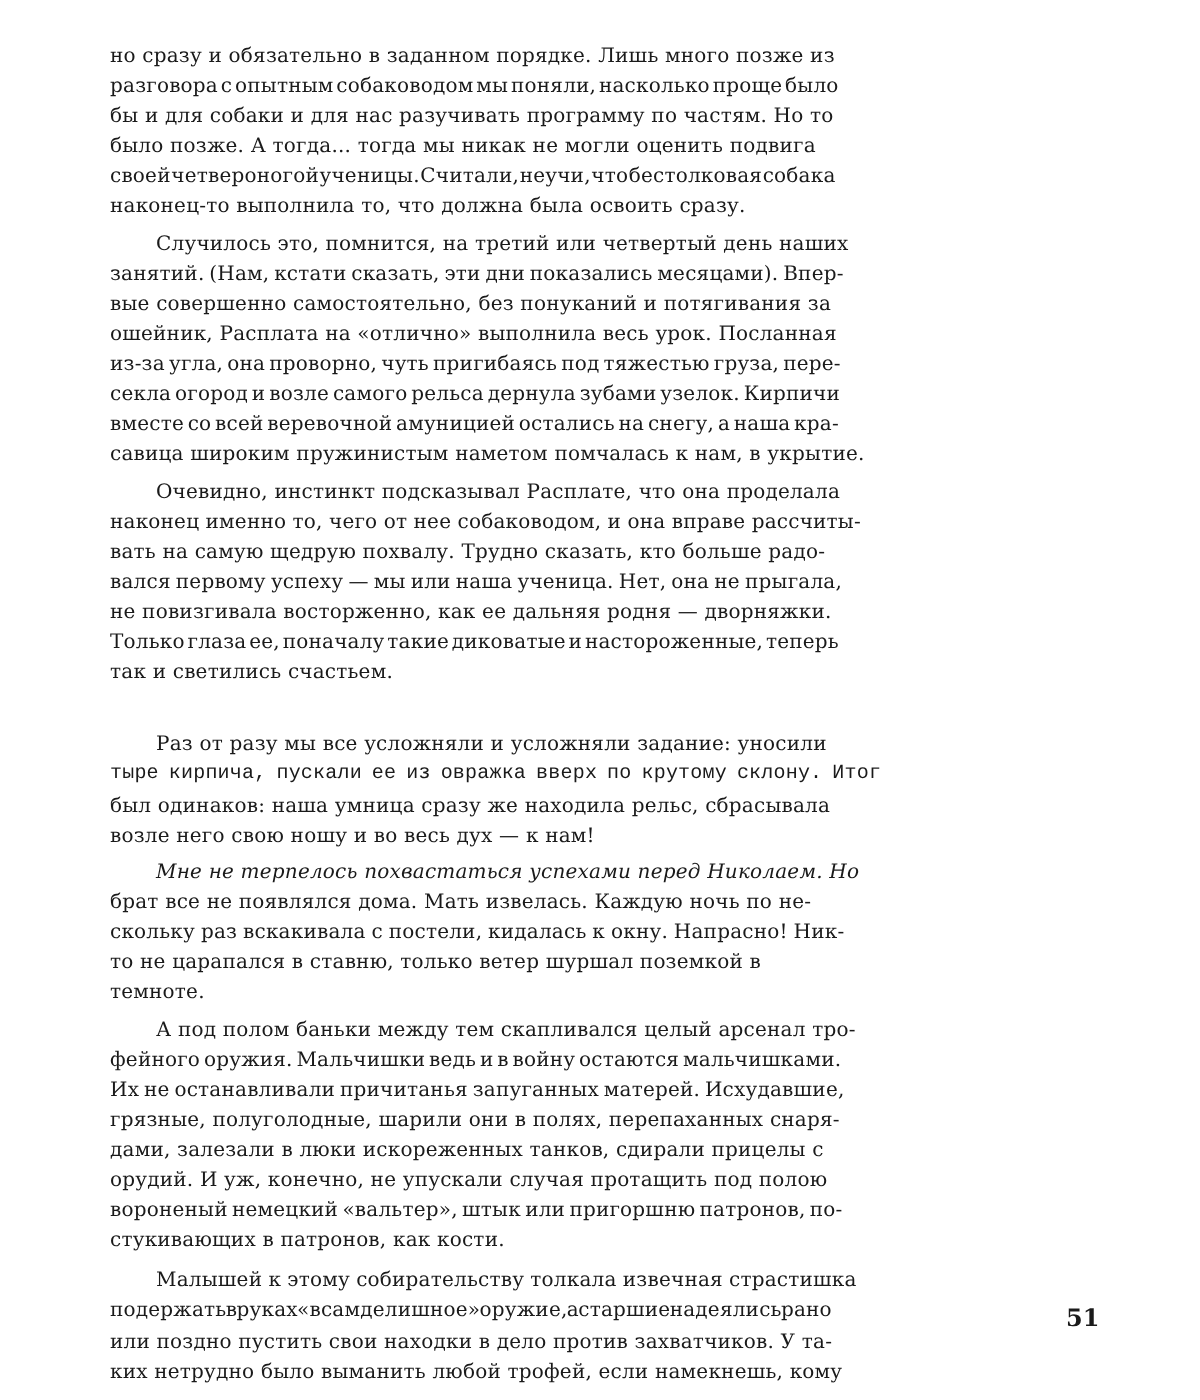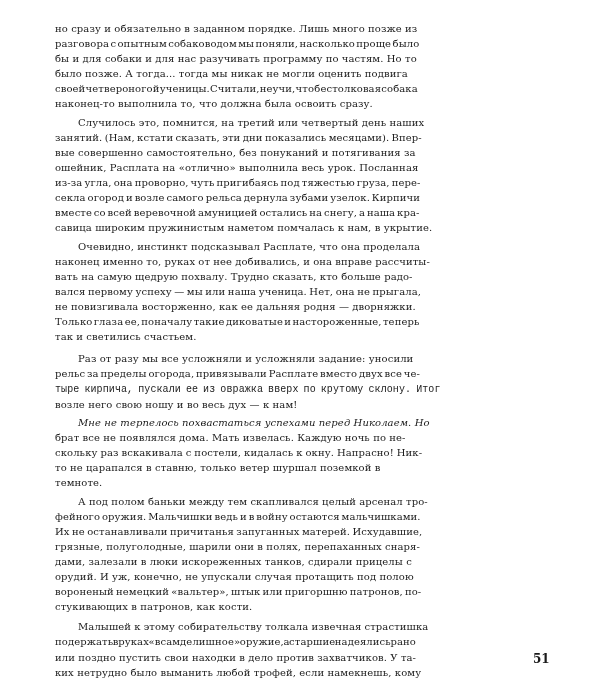--- a/index.html
+++ b/index.html
@@ -63,33 +63,33 @@
     <div class="para-block" style="margin-bottom: 3.2px;">
       <span class="line indent" style="text-align-last: left; text-align: left; word-spacing: 0px;">Случилось это, помнится, на третий или четвертый день наших</span>
       <span class="line" style="text-align-last: left; text-align: left; word-spacing: -0.875px;">занятий. (Нам, кстати сказать, эти дни показались месяцами). Впер-</span>
       <span class="line" style="text-align-last: left; text-align: left; word-spacing: 0px;">вые совершенно самостоятельно, без понуканий и потягивания за</span>
       <span class="line" style="text-align-last: left; text-align: left; word-spacing: 0px;">ошейник, Расплата на «отлично» выполнила весь урок. Посланная</span>
       <span class="line" style="text-align-last: left; text-align: left; word-spacing: -1.22222px;">из-за угла, она проворно, чуть пригибаясь под тяжестью груза, пере-</span>
       <span class="line" style="text-align-last: left; text-align: left; word-spacing: -1.33333px;">секла огород и возле самого рельса дернула зубами узелок. Кирпичи</span>
       <span class="line" style="text-align-last: left; text-align: left; word-spacing: -1.4px;">вместе со всей веревочной амуницией остались на снегу, а наша кра-</span>
       <span class="line last">савица широким пружинистым наметом помчалась к нам, в укрытие.</span>
     </div>
-    <div class="para-block" style="margin-bottom: 7px;">
+    <div class="para-block" style="margin-bottom: 21px;">
       <span class="line indent" style="text-align-last: left; text-align: left; word-spacing: 0px;">Очевидно, инстинкт подсказывал Расплате, что она проделала</span>
-      <span class="line" style="text-align-last: left; text-align: left; word-spacing: -0.1px;">наконец именно то, руках от нее добивались, и она вправе рассчиты-</span>
+      <span class="line" style="text-align-last: left; text-align: left; word-spacing: -0.1px;">наконец именно то, чего от нее собаководом, и она вправе рассчиты-</span>
       <span class="line" style="text-align-last: left; text-align: left; word-spacing: 0px;">вать на самую щедрую похвалу. Трудно сказать, кто больше радо-</span>
       <span class="line" style="text-align-last: left; text-align: left; word-spacing: -0.727273px;">вался первому успеху — мы или наша ученица. Нет, она не прыгала,</span>
       <span class="line" style="text-align-last: left; text-align: left; word-spacing: 0px;">не повизгивала восторженно, как ее дальняя родня — дворняжки.</span>
       <span class="line" style="text-align-last: left; text-align: left; word-spacing: -1.875px;">Только глаза ее, поначалу такие диковатые и настороженные, теперь</span>
       <span class="line last">так и светились счастьем.</span>
     </div>
     <div class="para-block" style="margin-bottom: 3.2px;">
       <span class="line indent" style="text-align-last: left; text-align: left; word-spacing: 0px;">Раз от разу мы все усложняли и усложняли задание: уносили</span>
-      <span class="line" style="text-align-last: left; text-align: left; word-spacing: -1.44444px;">рельс за пределы огорода, привязывали Расплате вместо двух все че-</span>
       <span class="line" style="text-align-last: left; text-align: left; word-spacing: -1.1px; font-family: Liberation Mono, monospace;">тыре кирпича, пускали ее из овражка вверх по крутому склону. Итог</span>
+      <span class="line" style="text-align-last: left; text-align: left; word-spacing: 0px;">был одинаков: наша умница сразу же находила рельс, сбрасывала</span>
       <span class="line last">возле него свою ношу и во весь дух — к нам!</span>
     </div>
     <div class="para-block" style="margin-bottom: 3.2px;">
       <span class="line indent" style="text-align-last: left; text-align: left; word-spacing: 0px; font-style: italic;">Мне не терпелось похвастаться успехами перед Николаем. Но</span>
       <span class="line" style="text-align-last: left; text-align: left; word-spacing: 0px;">брат все не появлялся дома. Мать извелась. Каждую ночь по не-</span>
       <span class="line" style="text-align-last: left; text-align: left; word-spacing: -0.333333px;">скольку раз вскакивала с постели, кидалась к окну. Напрасно! Ник-</span>
       <span class="line" style="text-align-last: left; text-align: left; word-spacing: 0px;">то не царапался в ставню, только ветер шуршал поземкой в</span>
       <span class="line last">темноте.</span>
     </div>
     <div class="para-block" style="margin-bottom: 5px;">

